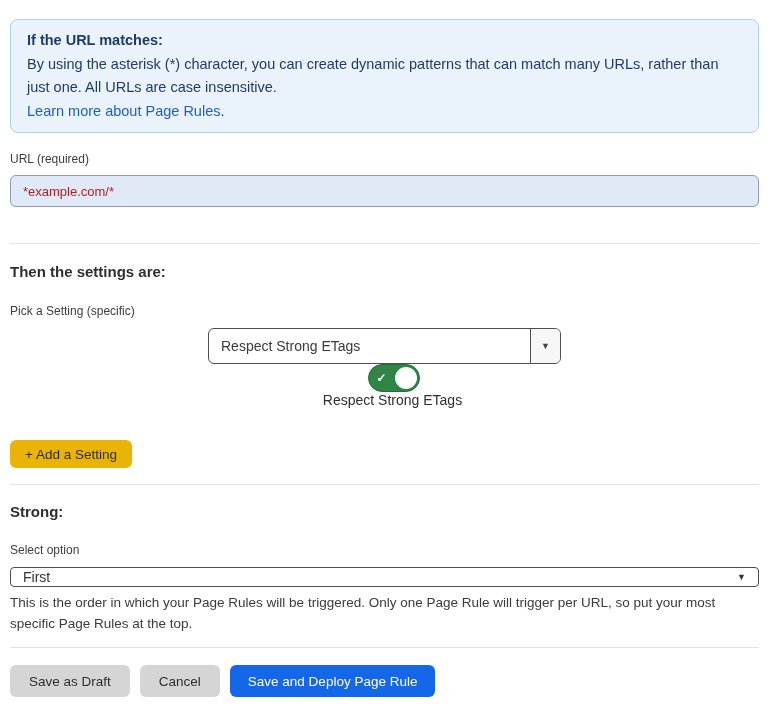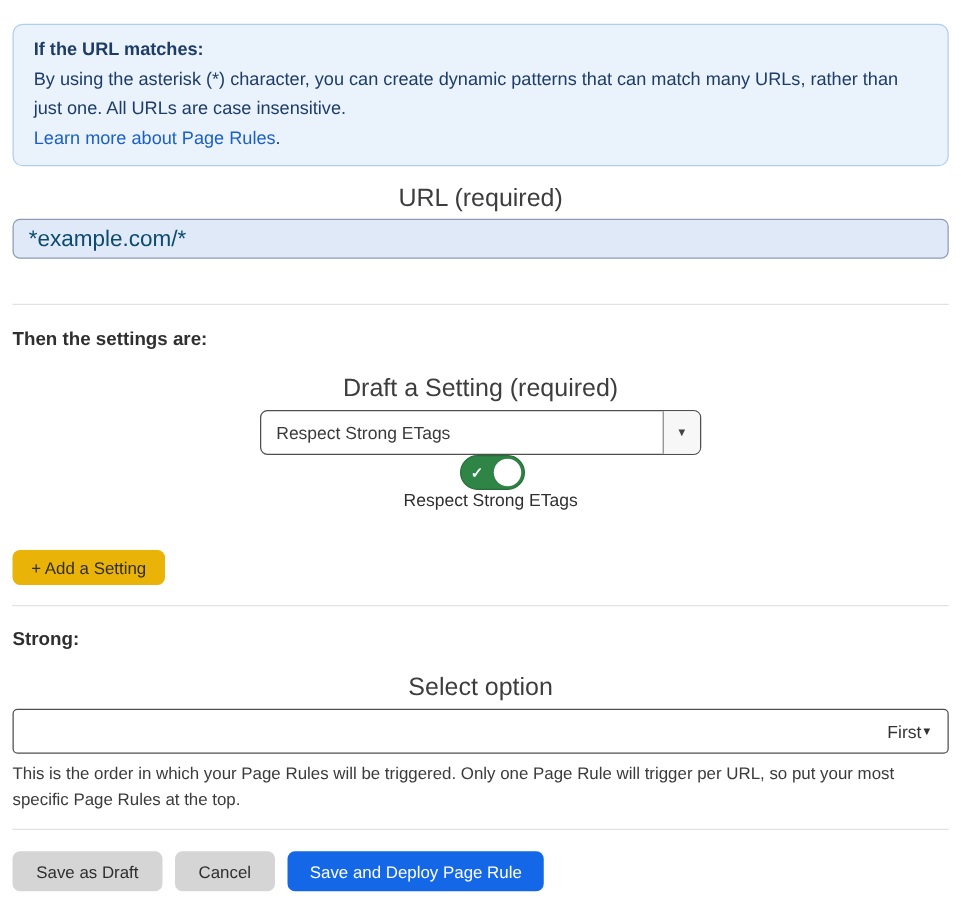--- a/index.html
+++ b/index.html
@@ -27,32 +27,32 @@
     padding: 9px 16px;
     font-size: 14.5px;
     line-height: 23.5px;
     color: #1d3c68;
   }
   .info-heading { font-weight: 700; }
   .info-link { color: #1c60c4; cursor: pointer; }
 
   .field-label {
     margin-top: 18px;
-    font-size: 20px; color: #3d3d3d; line-height: 17px; text-align: center;
+    font-size: 12px; color: #3d3d3d; line-height: 17px;
   }
 
   .url-input {
     display: block;
     margin-top: 7px;
     width: 100%; height: 32px;
     background: #e0e9f8;
     border: 1px solid #8e9bb3;
     border-radius: 6px;
     padding: 0 12px;
-    font-size: 18px; color: #0c4a6e;
+    font-size: 13px; color: #b91c1c;
     font-family: "Liberation Sans", sans-serif;
   }
 
   .divider { border: none; border-top: 1px solid #e2e2e2; margin: 0; }
   .divider.d1 { margin-top: 36px; }
   .divider.d2 { margin-top: 16px; }
   .divider.d3 { margin-top: 13px; }
 
   .section-heading {
     margin: 0; margin-top: 19px;
@@ -113,24 +113,24 @@
     margin-top: 32px;
     height: 28px; padding: 0 15px;
     background: #eab308; border: none; border-radius: 6px;
     font-size: 13.5px; color: #2e2e2e;
     font-family: "Liberation Sans", sans-serif;
     cursor: pointer;
   }
 
   .order-select {
     margin-top: 8px;
-    width: 100%; height: 36px;
+    width: 100%; height: 20px;
     border: 1px solid #4f4f4f; border-radius: 4px;
     background: #ffffff;
-    display: flex; align-items: center; justify-content: flex-end;
+    display: flex; align-items: center; justify-content: space-between;
     padding: 0 12px;
     font-size: 14px; color: #333333;
     cursor: pointer;
   }
   .order-select .caret { font-size: 9px; color: #333333; }
 
   .help-text {
     margin-top: 5px;
     font-size: 13.5px; color: #3b3b3b; line-height: 21px;
     max-width: 745px;
@@ -159,21 +159,21 @@
     </div>
   </div>
 
   <div class="field-label">URL (required)</div>
   <input class="url-input" type="text" value="*example.com/*" style="">
 
   <hr class="divider d1">
 
   <h2 class="section-heading">Then the settings are:</h2>
 
-  <div class="field-label pick">Draft a Setting (required)</div>
+  <div class="field-label pick">Pick a Setting (specific)</div>
 
   <div class="setting-row">
     <div class="setting-select">
       <div class="setting-select-value">Respect Strong ETags</div>
       <div class="setting-select-arrow">▼</div>
     </div>
     <div class="toggle">
       <span class="toggle-check">✓</span>
       <span class="toggle-knob"></span>
     </div>

